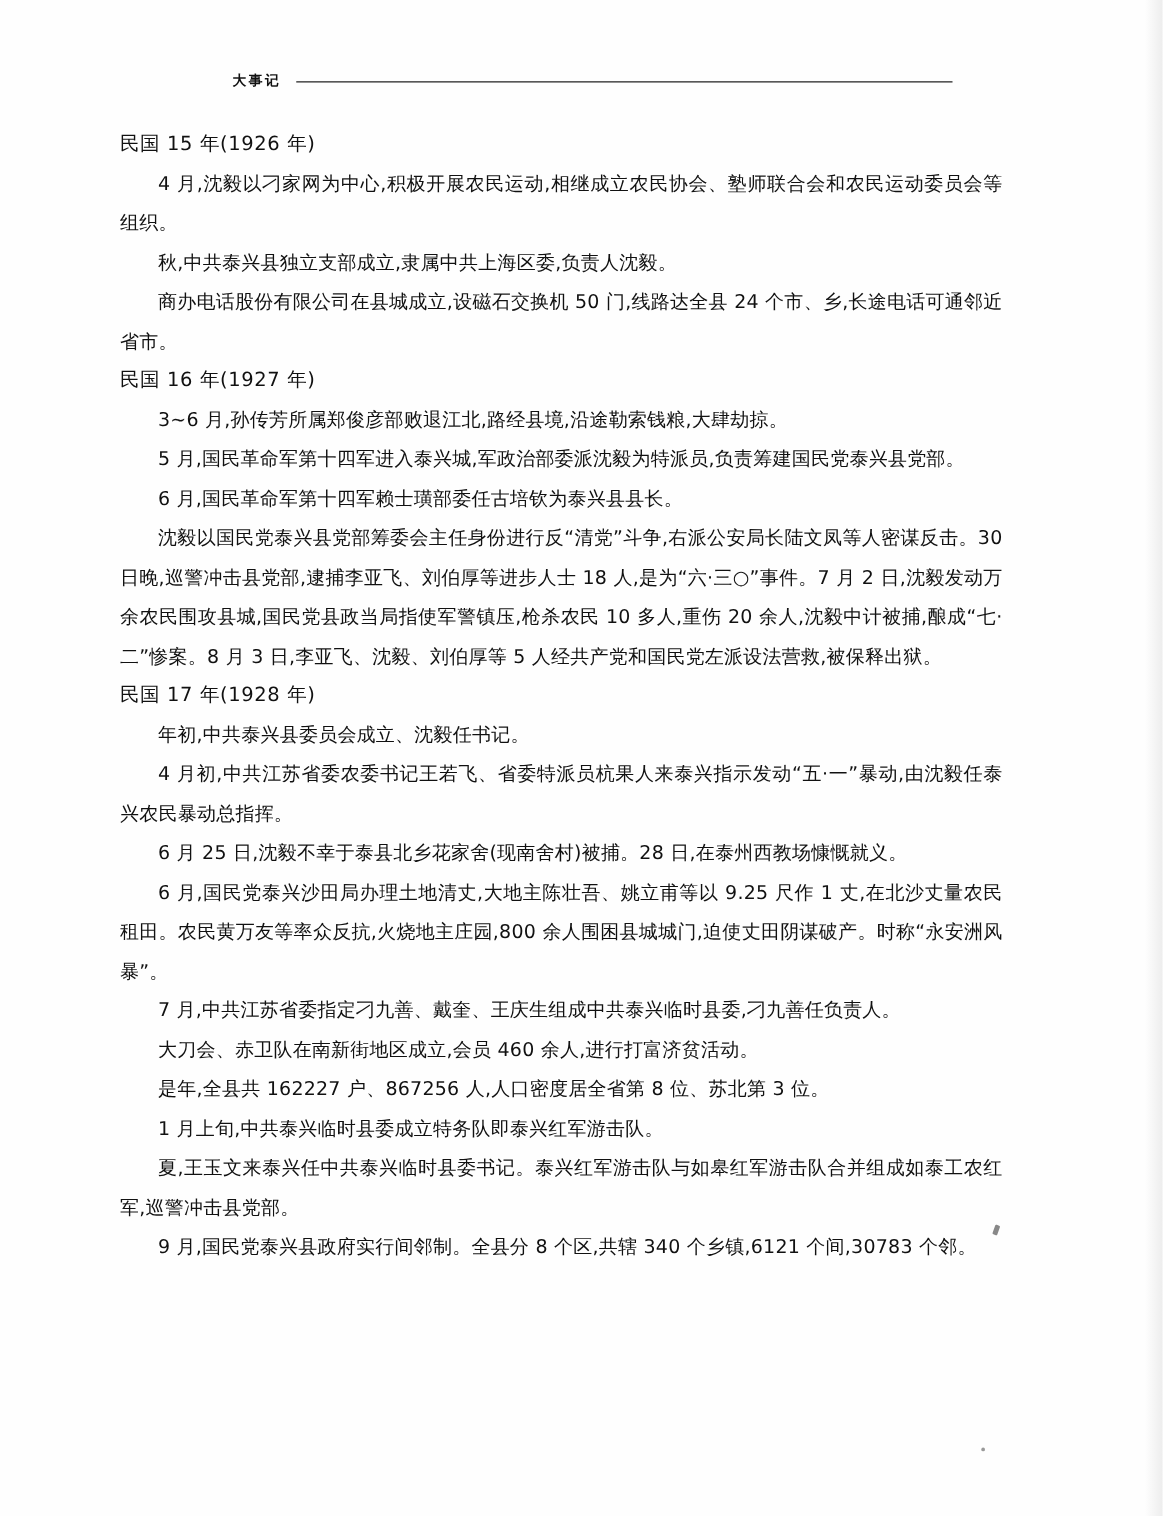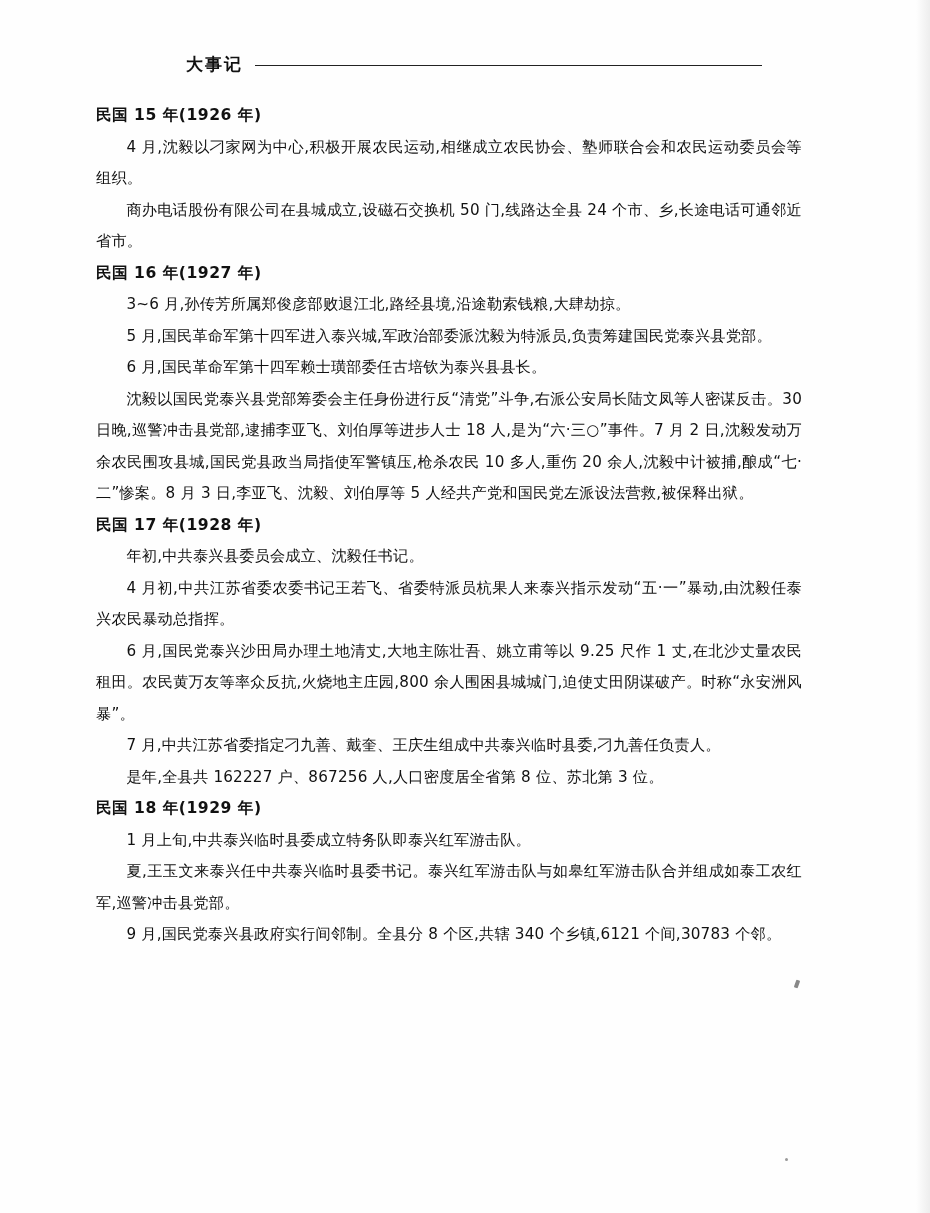--- a/index.html
+++ b/index.html
@@ -26,21 +26,21 @@
     position: absolute;
     top: 52px;
     left: 186px;
     right: 168px;
     height: 24px;
     display: flex;
     align-items: center;
     gap: 12px;
   }
   .header-title {
-    font-size: 17px;
+    font-size: 11px;
     font-weight: 700;
     letter-spacing: 2px;
     color: #111;
     white-space: nowrap;
   }
   .header-rule {
     flex: 1 1 auto;
     height: 1px;
     background: #222;
     margin-top: 2px;
@@ -49,21 +49,21 @@
     position: absolute;
     top: 100px;
     left: 96px;
     width: 706px;
     font-size: 15.2px;
     line-height: 31.5px;
     text-align: justify;
     text-justify: inter-ideograph;
   }
   .sect-head {
-    font-weight: 700;
+    font-weight: 400;
     font-size: 15.6px;
     letter-spacing: 0.5px;
     margin: 0;
     padding: 0;
   }
   .para {
     margin: 0;
     padding: 0;
     text-indent: 2em;
     letter-spacing: 0.2px;
@@ -92,33 +92,35 @@
 <div class="page">
 
   <div class="header">
     <span class="header-title">大事记</span>
     <span class="header-rule"></span>
   </div>
 
   <div class="content">
       <p class="sect-head">民国 15 年(1926 年)</p>
       <p class="para">4 月,沈毅以刁家网为中心,积极开展农民运动,相继成立农民协会、塾师联合会和农民运动委员会等组织。</p>
+      <p class="para">秋,中共泰兴县独立支部成立,隶属中共上海区委,负责人沈毅。</p>
       <p class="para">商办电话股份有限公司在县城成立,设磁石交换机 50 门,线路达全县 24 个市、乡,长途电话可通邻近省市。</p>
       <p class="sect-head">民国 16 年(1927 年)</p>
       <p class="para">3~6 月,孙传芳所属郑俊彦部败退江北,路经县境,沿途勒索钱粮,大肆劫掠。</p>
       <p class="para">5 月,国民革命军第十四军进入泰兴城,军政治部委派沈毅为特派员,负责筹建国民党泰兴县党部。</p>
       <p class="para">6 月,国民革命军第十四军赖士璜部委任古培钦为泰兴县县长。</p>
       <p class="para">沈毅以国民党泰兴县党部筹委会主任身份进行反“清党”斗争,右派公安局长陆文凤等人密谋反击。30 日晚,巡警冲击县党部,逮捕李亚飞、刘伯厚等进步人士 18 人,是为“六·三○”事件。7 月 2 日,沈毅发动万余农民围攻县城,国民党县政当局指使军警镇压,枪杀农民 10 多人,重伤 20 余人,沈毅中计被捕,酿成“七·二”惨案。8 月 3 日,李亚飞、沈毅、刘伯厚等 5 人经共产党和国民党左派设法营救,被保释出狱。</p>
       <p class="sect-head">民国 17 年(1928 年)</p>
       <p class="para">年初,中共泰兴县委员会成立、沈毅任书记。</p>
       <p class="para">4 月初,中共江苏省委农委书记王若飞、省委特派员杭果人来泰兴指示发动“五·一”暴动,由沈毅任泰兴农民暴动总指挥。</p>
+      <p class="para">6 月 25 日,沈毅不幸于泰县北乡花家舍(现南舍村)被捕。28 日,在泰州西教场慷慨就义。</p>
       <p class="para">6 月,国民党泰兴沙田局办理土地清丈,大地主陈壮吾、姚立甫等以 9.25 尺作 1 丈,在北沙丈量农民租田。农民黄万友等率众反抗,火烧地主庄园,800 余人围困县城城门,迫使丈田阴谋破产。时称“永安洲风暴”。</p>
       <p class="para">7 月,中共江苏省委指定刁九善、戴奎、王庆生组成中共泰兴临时县委,刁九善任负责人。</p>
+      <p class="para">大刀会、赤卫队在南新街地区成立,会员 460 余人,进行打富济贫活动。</p>
       <p class="para">是年,全县共 162227 户、867256 人,人口密度居全省第 8 位、苏北第 3 位。</p>
-      <p class="sect-head">民国 18 年(1929 年)</p>
       <p class="para">1 月上旬,中共泰兴临时县委成立特务队即泰兴红军游击队。</p>
       <p class="para">夏,王玉文来泰兴任中共泰兴临时县委书记。泰兴红军游击队与如皋红军游击队合并组成如泰工农红军,巡警冲击县党部。</p>
       <p class="para">9 月,国民党泰兴县政府实行间邻制。全县分 8 个区,共辖 340 个乡镇,6121 个间,30783 个邻。</p>
     </div>
 
   <span class="spot s1"></span>
   <span class="spot s2"></span>
   <div class="edge-shade"></div>
 </div>
 

